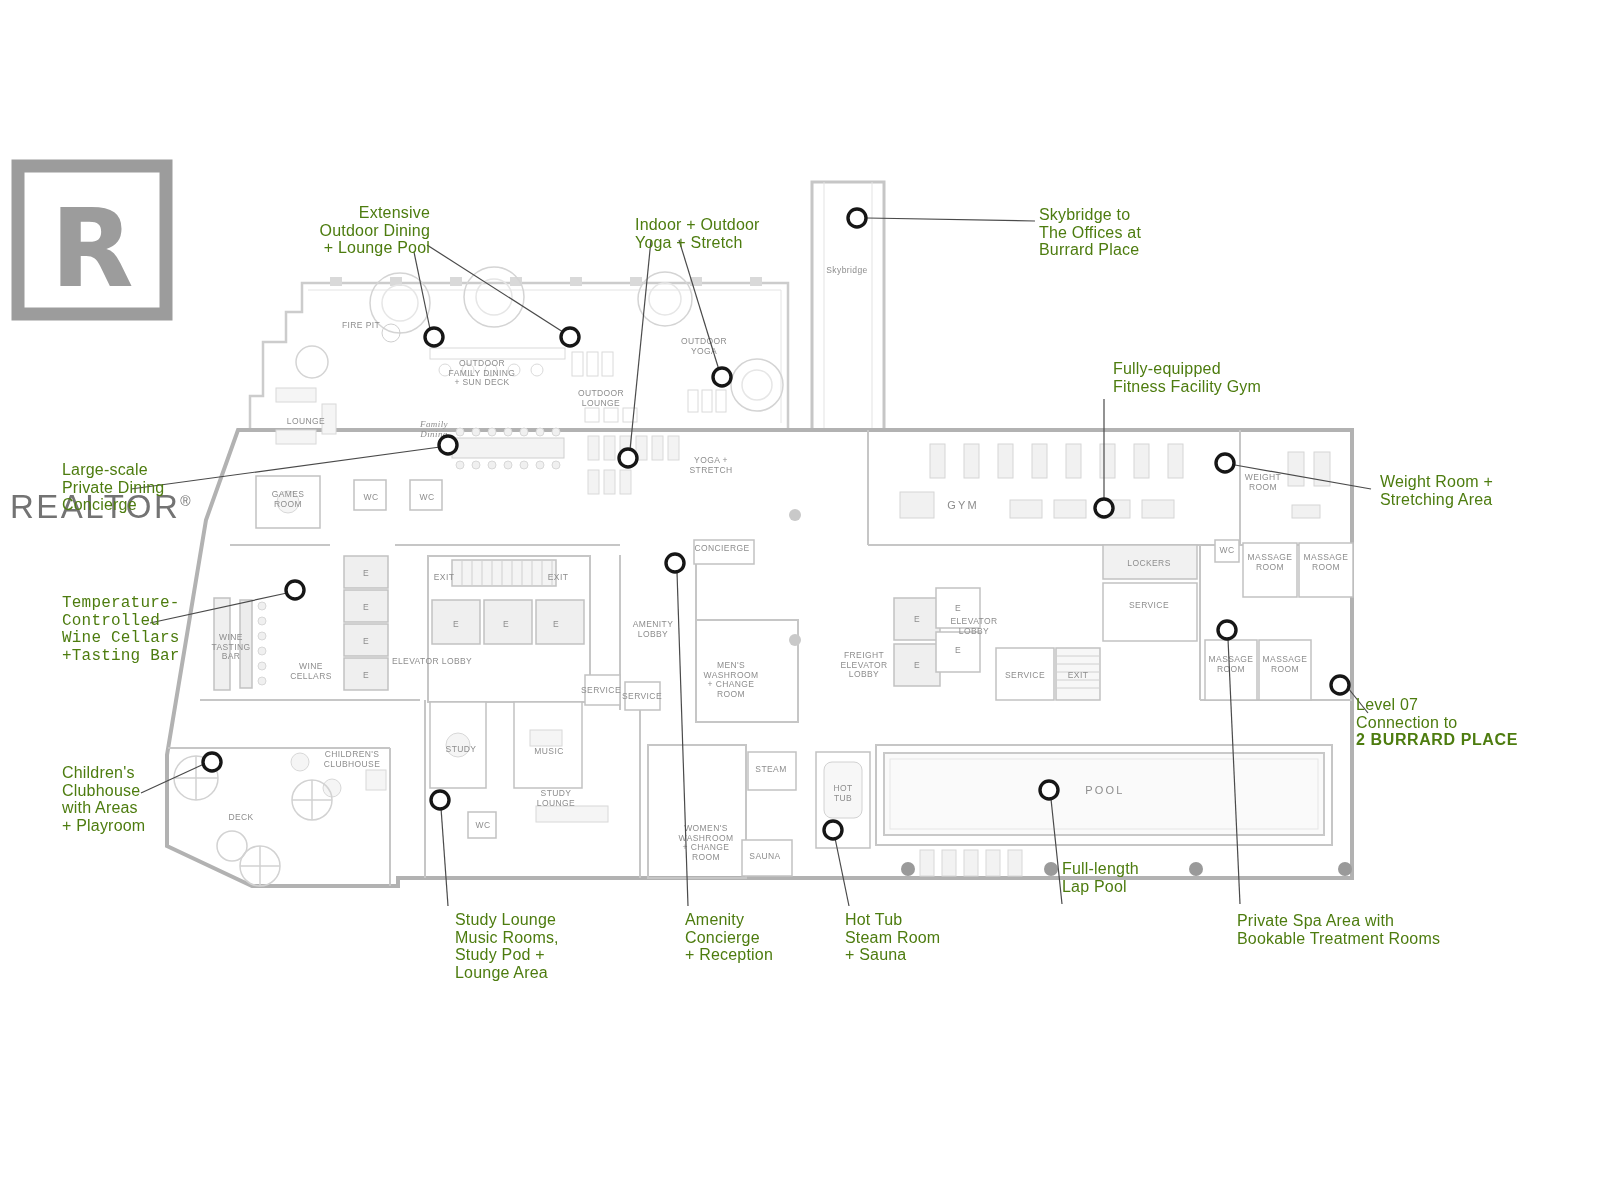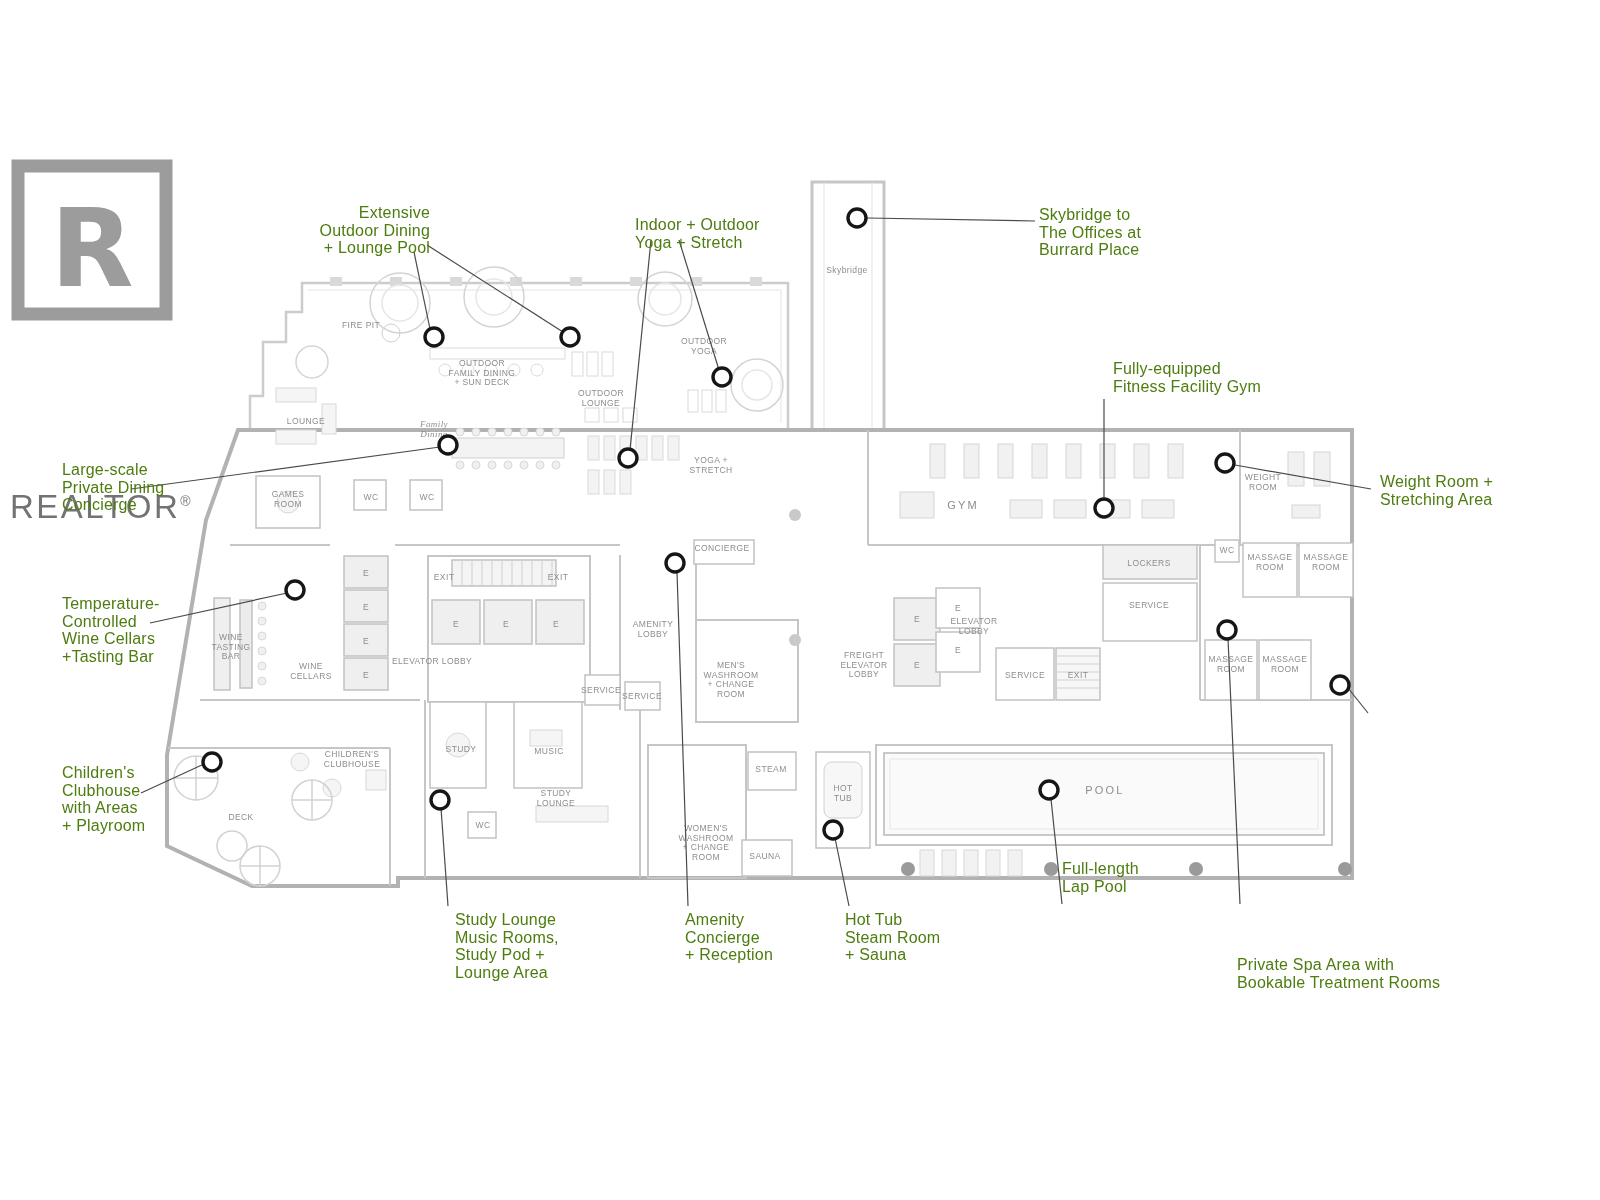--- a/index.html
+++ b/index.html
@@ -373,21 +373,21 @@
     </div>
     <div class="callout align-left" style="left: 1380px; top: 473px;">
       <div>Weight Room +</div>
       <div>Stretching Area</div>
     </div>
     <div class="callout align-left" style="left: 62px; top: 461px;">
       <div>Large-scale</div>
       <div>Private Dining</div>
       <div>Concierge</div>
     </div>
-    <div class="callout align-left" style="left: 62px; top: 595px;">
+    <div class="callout align-left" style="left: 62px; top: 595px; font-family: Liberation Mono, monospace;">
       <div>Temperature-</div>
       <div>Controlled</div>
       <div>Wine Cellars</div>
       <div>+Tasting Bar</div>
     </div>
     <div class="callout align-left" style="left: 62px; top: 764px;">
       <div>Children's</div>
       <div>Clubhouse</div>
       <div>with Areas</div>
       <div>+ Playroom</div>
@@ -405,17 +405,22 @@
     </div>
     <div class="callout align-left" style="left: 845px; top: 911px;">
       <div>Hot Tub</div>
       <div>Steam Room</div>
       <div>+ Sauna</div>
     </div>
     <div class="callout align-left" style="left: 1062px; top: 860px;">
       <div>Full-length</div>
       <div>Lap Pool</div>
     </div>
-    <div class="callout align-left" style="left: 1237px; top: 956px;">
+    <div class="callout align-left" style="left: 1237px; top: 912px;">
       <div>Private Spa Area with</div>
       <div>Bookable Treatment Rooms</div>
     </div>
+    <div class="callout align-center" style="left: 1437px; top: 696px;">
+      <div>Level 07</div>
+      <div>Connection to</div>
+      <div class="bold">2 BURRARD PLACE</div>
+    </div>
   </div>
 
 </body></html>

